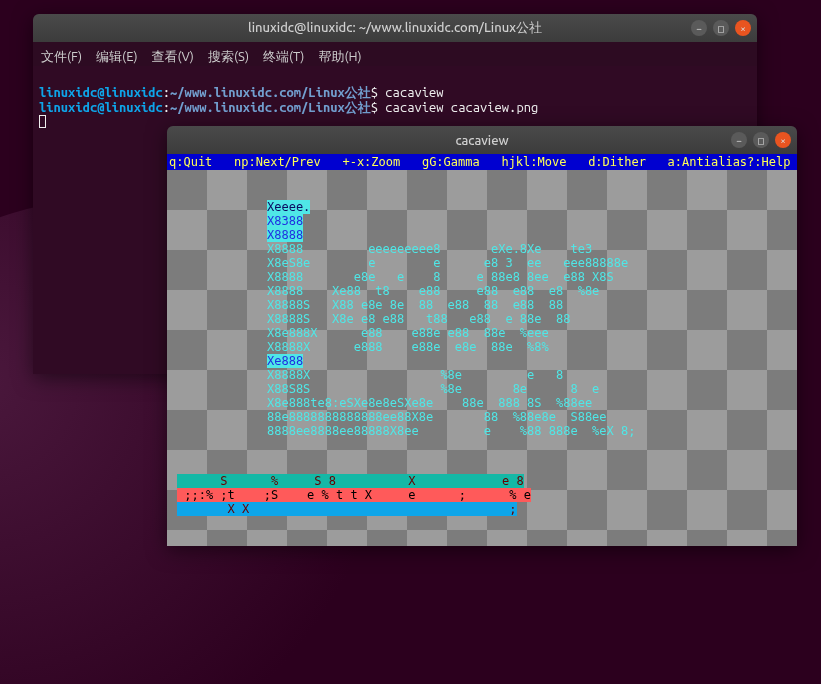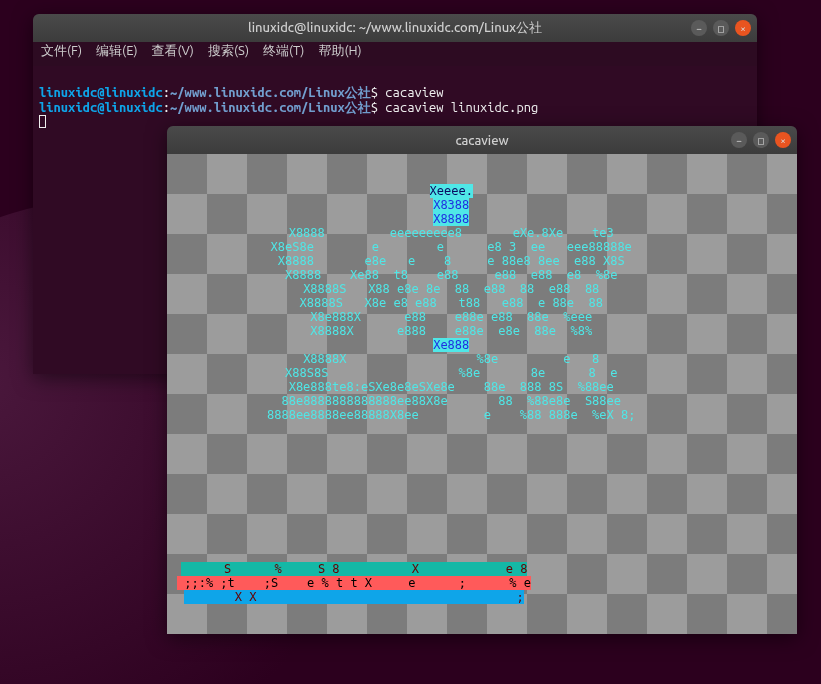--- a/index.html
+++ b/index.html
@@ -61,21 +61,21 @@
   justify-content: center;
   font-size: 10px;
   cursor: pointer;
 }
 .win-btn.close { background: #e95420; }
 
 .menubar {
   height: 24px;
   background: #2d0b22;
   display: flex;
-  align-items: flex-start;
+  align-items: flex-end;
   padding: 0 8px;
   gap: 14px;
   color: #ccc;
   font-family: Ubuntu, sans-serif;
   font-size: 13px;
 }
 .menubar span { cursor: pointer; }
 
 .term-body {
   padding: 4px 6px;
@@ -111,23 +111,22 @@
   line-height: 16px;
   padding: 0 2px;
   white-space: pre;
   overflow: hidden;
 }
 .status-line .y { color: #ffff55; }
 
 .checker-wrap {
   position: relative;
   width: 630px;
-  height: 480px;
+  height: 376px;
   background: #7c7c7c;
-  text-align: center;
 }
 .checker {
   position: absolute;
   inset: 0;
   background-image:
     linear-gradient(45deg, #9c9c9c 25%, transparent 25%),
     linear-gradient(-45deg, #9c9c9c 25%, transparent 25%),
     linear-gradient(45deg, transparent 75%, #9c9c9c 75%),
     linear-gradient(-45deg, transparent 75%, #9c9c9c 75%);
   background-size: 80px 80px;
@@ -166,41 +165,42 @@
   <div class="menubar">
     <span>文件(F)</span>
     <span>编辑(E)</span>
     <span>查看(V)</span>
     <span>搜索(S)</span>
     <span>终端(T)</span>
     <span>帮助(H)</span>
   </div>
   <div class="term-body">
 <span class="prompt-user">linuxidc@linuxidc</span><span class="prompt-cmd">:</span><span class="prompt-path">~/www.linuxidc.com/Linux公社</span><span class="prompt-cmd">$</span> <span class="prompt-cmd">cacaview</span>
-<span class="prompt-user">linuxidc@linuxidc</span><span class="prompt-cmd">:</span><span class="prompt-path">~/www.linuxidc.com/Linux公社</span><span class="prompt-cmd">$</span> <span class="prompt-cmd">cacaview linuxidc.png</span>
+<span class="prompt-user">linuxidc@linuxidc</span><span class="prompt-cmd">:</span><span class="prompt-path">~/www.linuxidc.com/Linux公社</span><span class="prompt-cmd">$</span> <span class="prompt-cmd">cacaview cacaview.png</span>
 <span class="cursor-block"></span>
   </div>
 </div>
 
 <div class="window caca-window">
   <div class="titlebar">
     <span class="titlebar-title">cacaview</span>
     <div class="win-controls">
       <div class="win-btn">
           <span>−</span>
         </div>
       <div class="win-btn">
           <span>□</span>
         </div>
       <div class="win-btn close">
           <span>×</span>
         </div>
     </div>
   </div>
   <div class="caca-body">
+    <div class="status-line"><span class="y">q:Quit</span>   <span class="y">np:Next/Prev</span>   <span class="y">+-x:Zoom</span>   <span class="y">gG:Gamma</span>   <span class="y">hjkl:Move</span>   <span class="y">d:Dither</span>   <span class="y">a:Antialias</span><span class="y">?:Help</span></div>
 
     <div class="checker-wrap">
       <div class="checker"></div>
 
       <pre class="art-block" style="left:100px; top:30px; color:#4fe7e7;"><span style="background:#4fe7e7;color:#0a0a60">Xeeee.</span>
 <span style="background:#4fe7e7;color:#2030e0">X8388</span>
 <span style="background:#4fe7e7;color:#2030e0">X8888</span>
 <span style="color:#4fe7e7">X8888         eeeeeeeee8       eXe.8Xe    te3</span>
 <span style="color:#4fe7e7">X8eS8e        e        e      e8 3  ee   eee88888e</span>
 <span style="color:#4fe7e7">X8888       e8e   e    8     e 88e8 8ee  e88 X8S</span>

